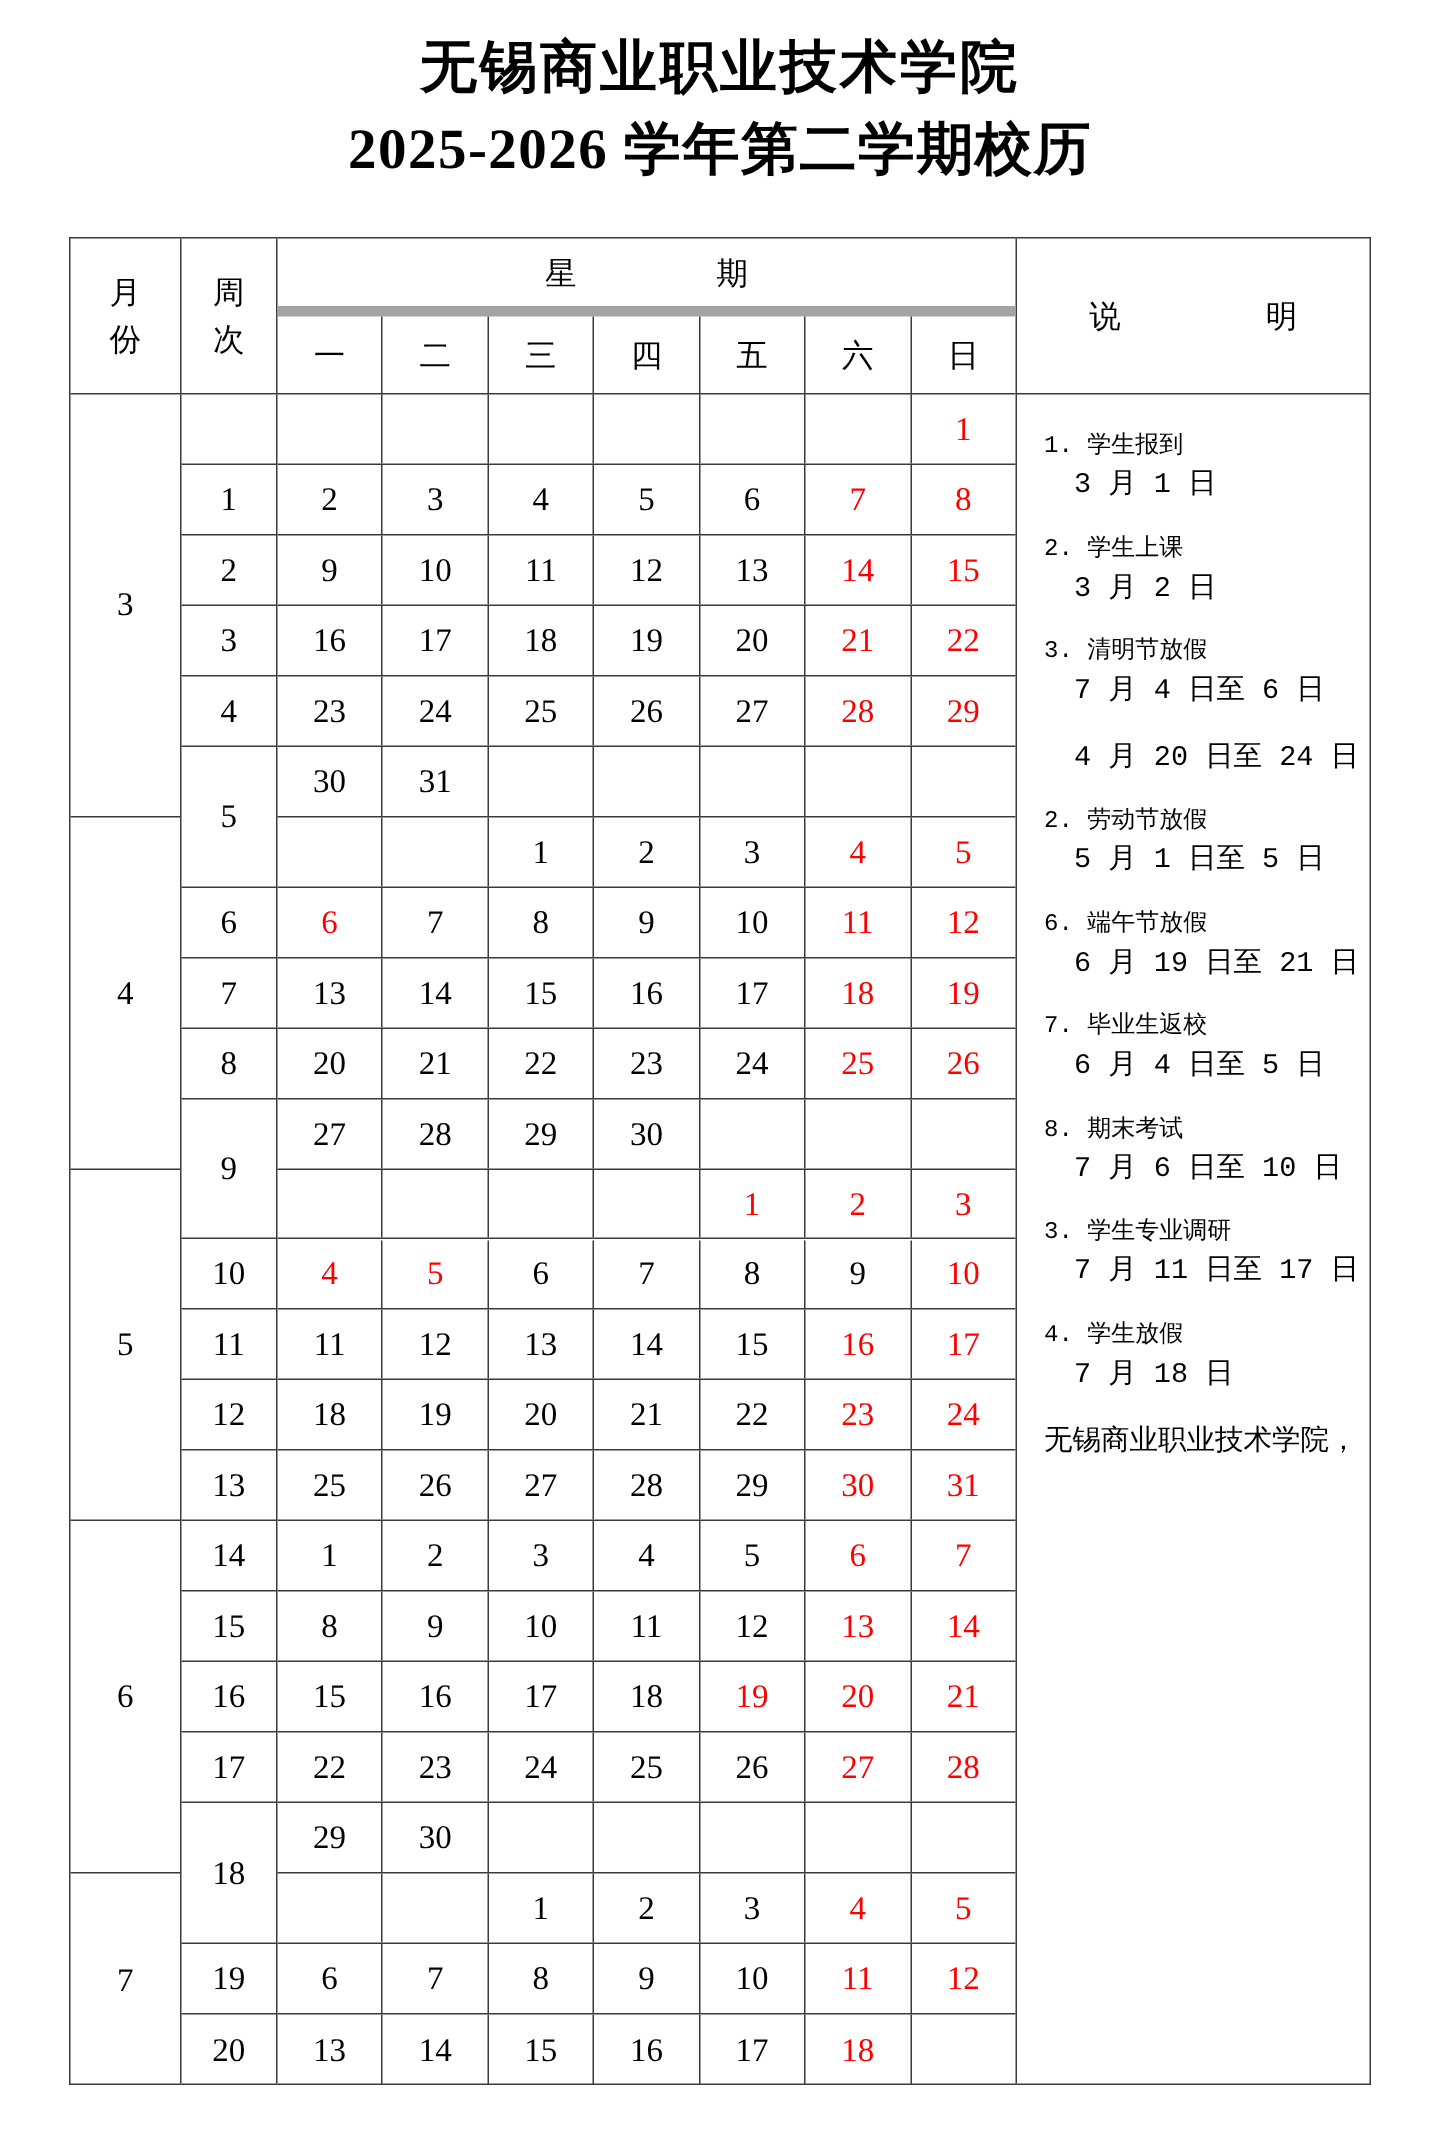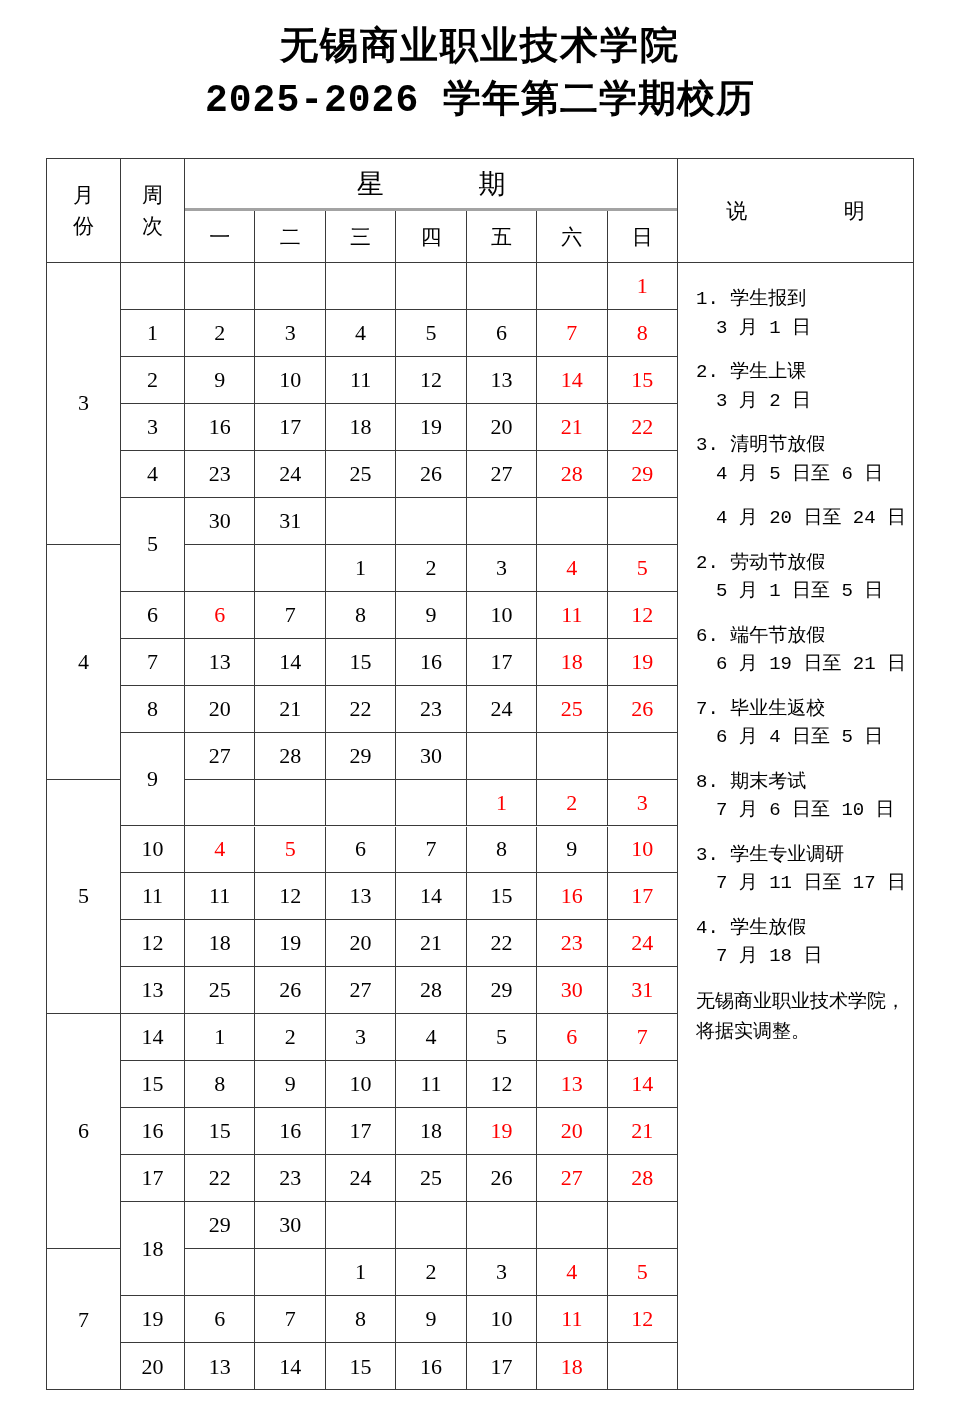--- a/index.html
+++ b/index.html
@@ -17,21 +17,21 @@
     position:absolute;left:0;top:22px;width:960px;
     text-align:center;
   }
   .title-line1{
     font-size:38px;font-weight:700;letter-spacing:2px;line-height:1.25;
     font-family:"Liberation Serif","DejaVu Serif",serif;
   }
   .title-line2{
     font-size:38px;font-weight:700;letter-spacing:1px;line-height:1.30;
     margin-top:6px;
-    font-family:Liberation Mono, monospace;
+    font-family:Liberation Serif, serif;
   }
 
   
   .cal-wrap{
     position:absolute;left:46px;top:158px;
     width:868px;height:1232px;
     border:1px solid #3a3a3a;
     box-sizing:border-box;
     display:flex;
   }
@@ -60,23 +60,23 @@
   .hdr-week{
     position:absolute;left:74px;top:0;width:64px;height:100%;
     box-sizing:border-box;border-right:1px solid #3a3a3a;
     display:flex;flex-direction:column;align-items:center;justify-content:center;
     font-size:21px;line-height:1.45;
   }
   .hdr-days{
     position:absolute;left:138px;top:0;right:0;height:100%;
   }
   .hdr-days-title{
-    height:52px;box-sizing:border-box;border-bottom:3px solid #a3a3a3;
+    height:52px;box-sizing:border-box;border-bottom:7px solid #a3a3a3;
     display:flex;align-items:center;justify-content:center;
-    font-size:27px;letter-spacing:44px;text-indent:44px;
+    font-size:21px;letter-spacing:44px;text-indent:44px;
   }
   .hdr-days-row{
     height:52px;display:flex;
   }
   .hdr-days-row > div{
     flex:1;box-sizing:border-box;border-right:1px solid #3a3a3a;
     display:flex;align-items:center;justify-content:center;font-size:21px;
   }
   .hdr-days-row > div:last-child{border-right:none;}
 
@@ -121,21 +121,21 @@
     position:absolute;left:0;top:0;width:100%;height:104px;
     box-sizing:border-box;border-bottom:1.5px solid #3a3a3a;
     display:flex;align-items:center;justify-content:center;
     font-size:21px;letter-spacing:42px;text-indent:42px;
   }
   .notes-body{
     position:absolute;left:0;top:104px;right:0;bottom:0;
     padding:22px 6px 0 18px;box-sizing:border-box;
   }
   .note{margin-bottom:16px;}
-  .note-title{font-size:19px;line-height:1.5;white-space:nowrap;}
+  .note-title{font-size:16px;line-height:1.5;white-space:nowrap;}
   .note-date{font-size:19px;line-height:1.5;padding-left:20px;white-space:nowrap;}
   .note-foot{font-size:19px;line-height:1.62;margin-top:10px;}
 </style>
 </head>
 <body>
 
 <div class="page">
 
   <div class="title-block">
     <div class="title-line1">无锡商业职业技术学院</div>
@@ -428,21 +428,21 @@
           <div class="note">
             <div class="note-title">1. 学生报到</div>
             <div class="note-date">3 月 1 日</div>
           </div>
           <div class="note">
             <div class="note-title">2. 学生上课</div>
             <div class="note-date">3 月 2 日</div>
           </div>
           <div class="note">
             <div class="note-title">3. 清明节放假</div>
-            <div class="note-date">4 月 5 日至 6 日</div>
+            <div class="note-date">7 月 4 日至 6 日</div>
           </div>
           <div class="note">
             <div class="note-date">4 月 20 日至 24 日</div>
           </div>
           <div class="note">
             <div class="note-title">2. 劳动节放假</div>
             <div class="note-date">5 月 1 日至 5 日</div>
           </div>
           <div class="note">
             <div class="note-title">6. 端午节放假</div>
@@ -459,19 +459,18 @@
           <div class="note">
             <div class="note-title">3. 学生专业调研</div>
             <div class="note-date">7 月 11 日至 17 日</div>
           </div>
           <div class="note">
             <div class="note-title">4. 学生放假</div>
             <div class="note-date">7 月 18 日</div>
           </div>
           <div class="note-foot">
             <div>无锡商业职业技术学院，</div>
-            <div>将据实调整。</div>
           </div>
         </div>
     </div>
 
   </div>
 </div>
 
 </body></html>

